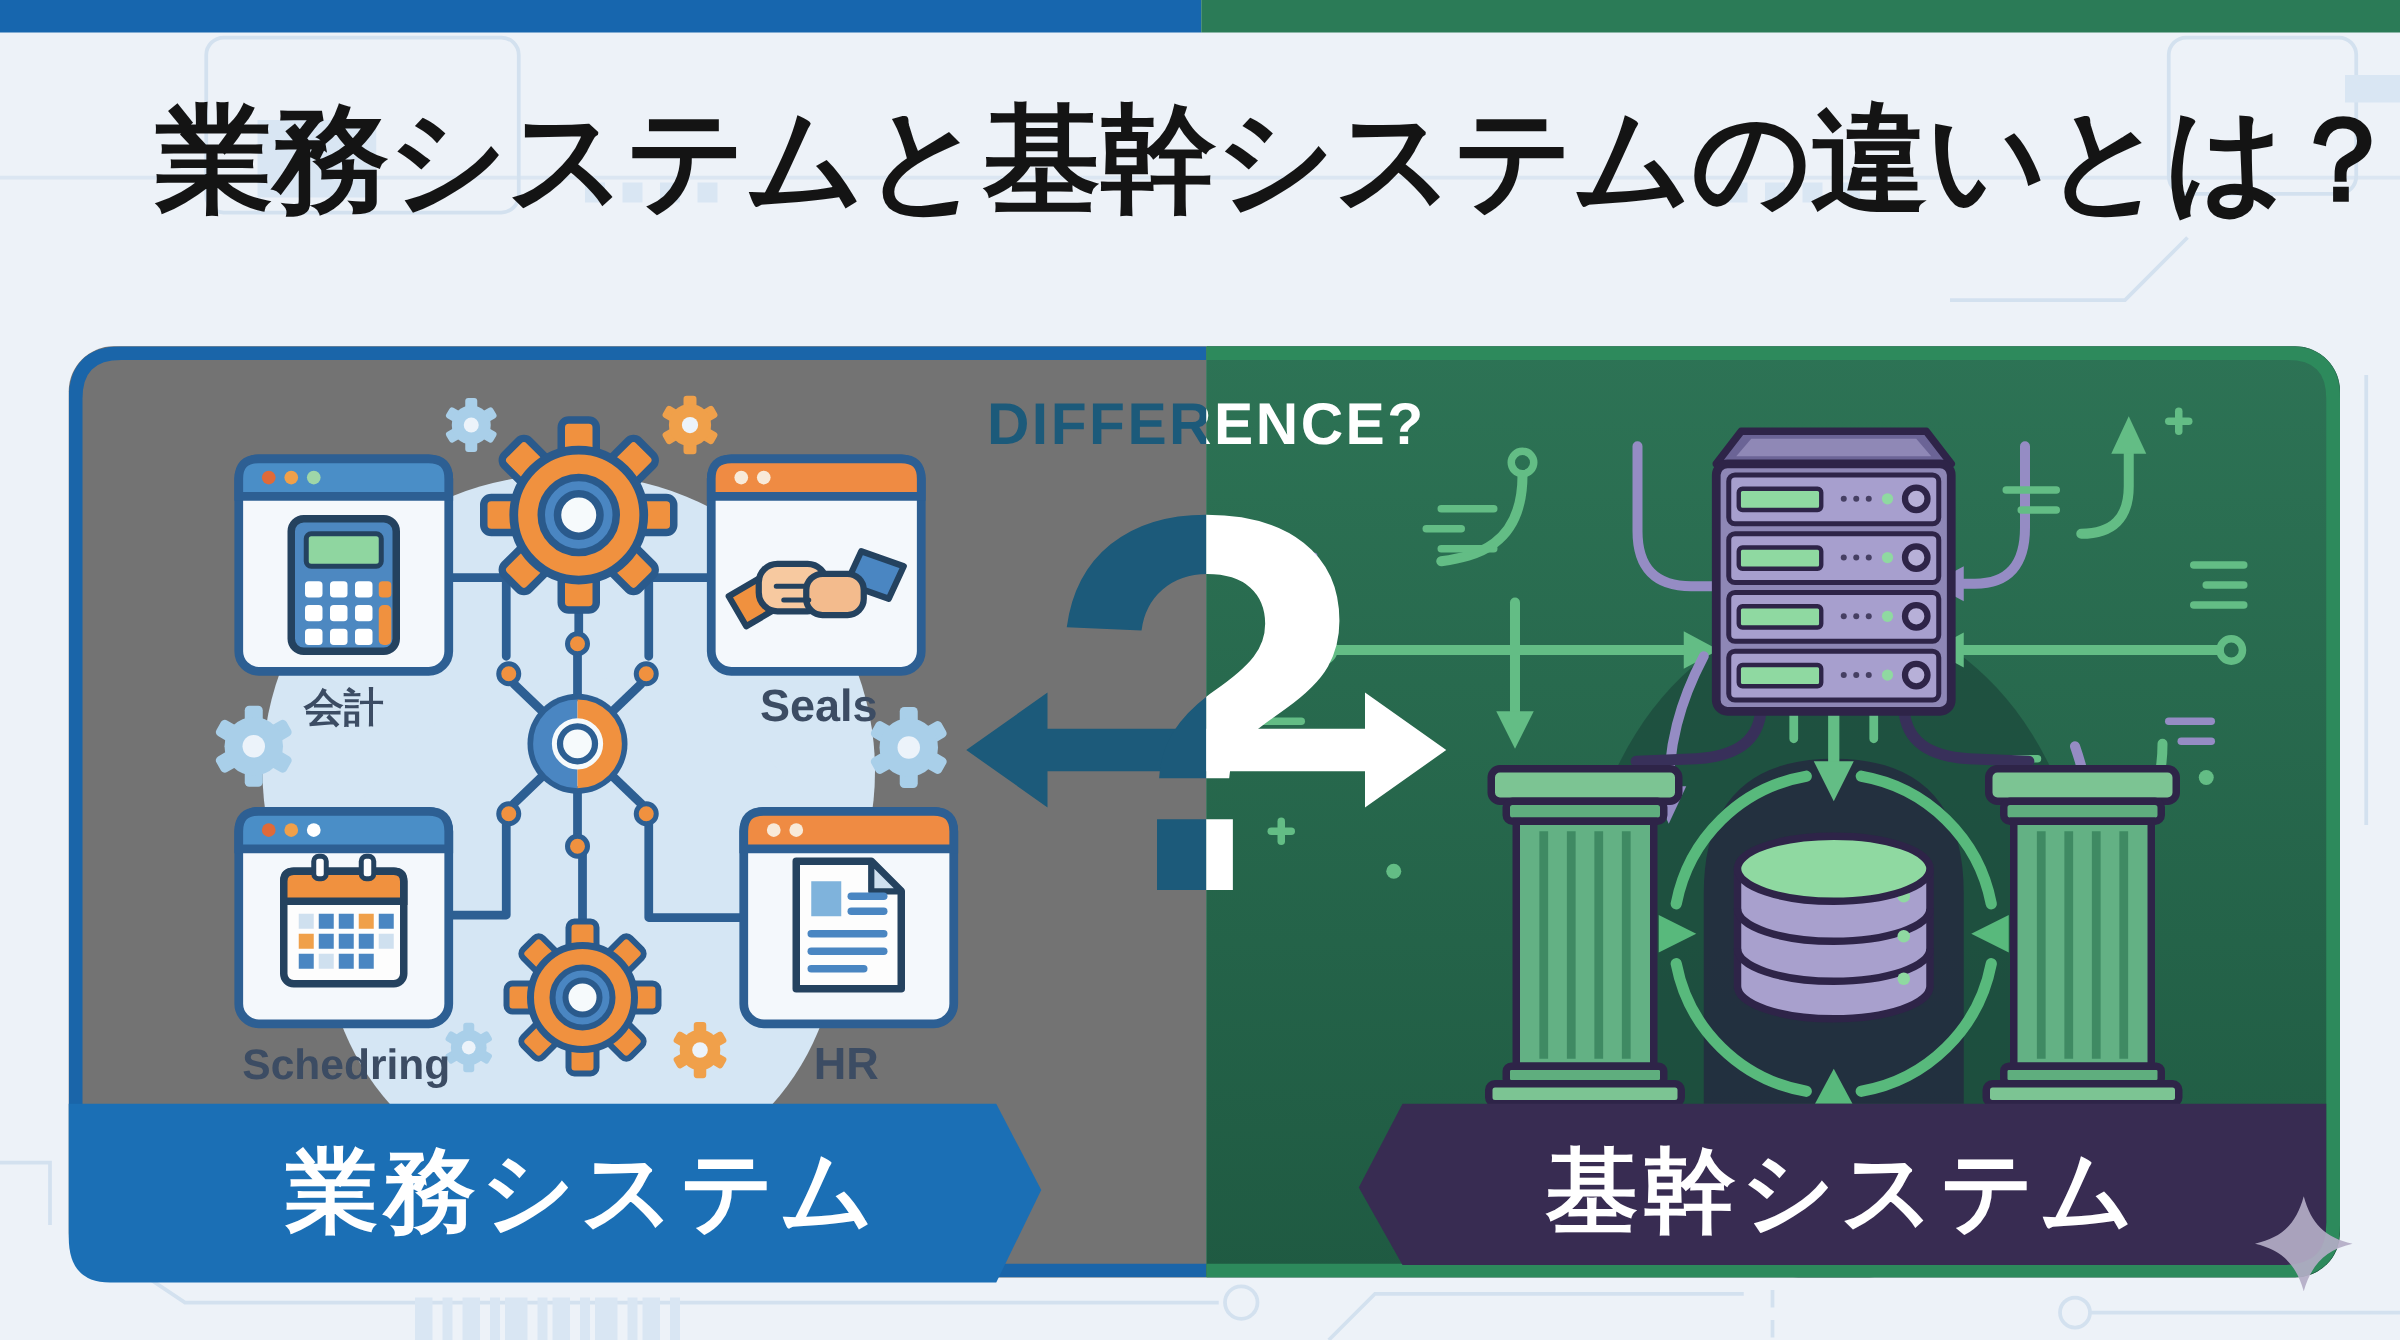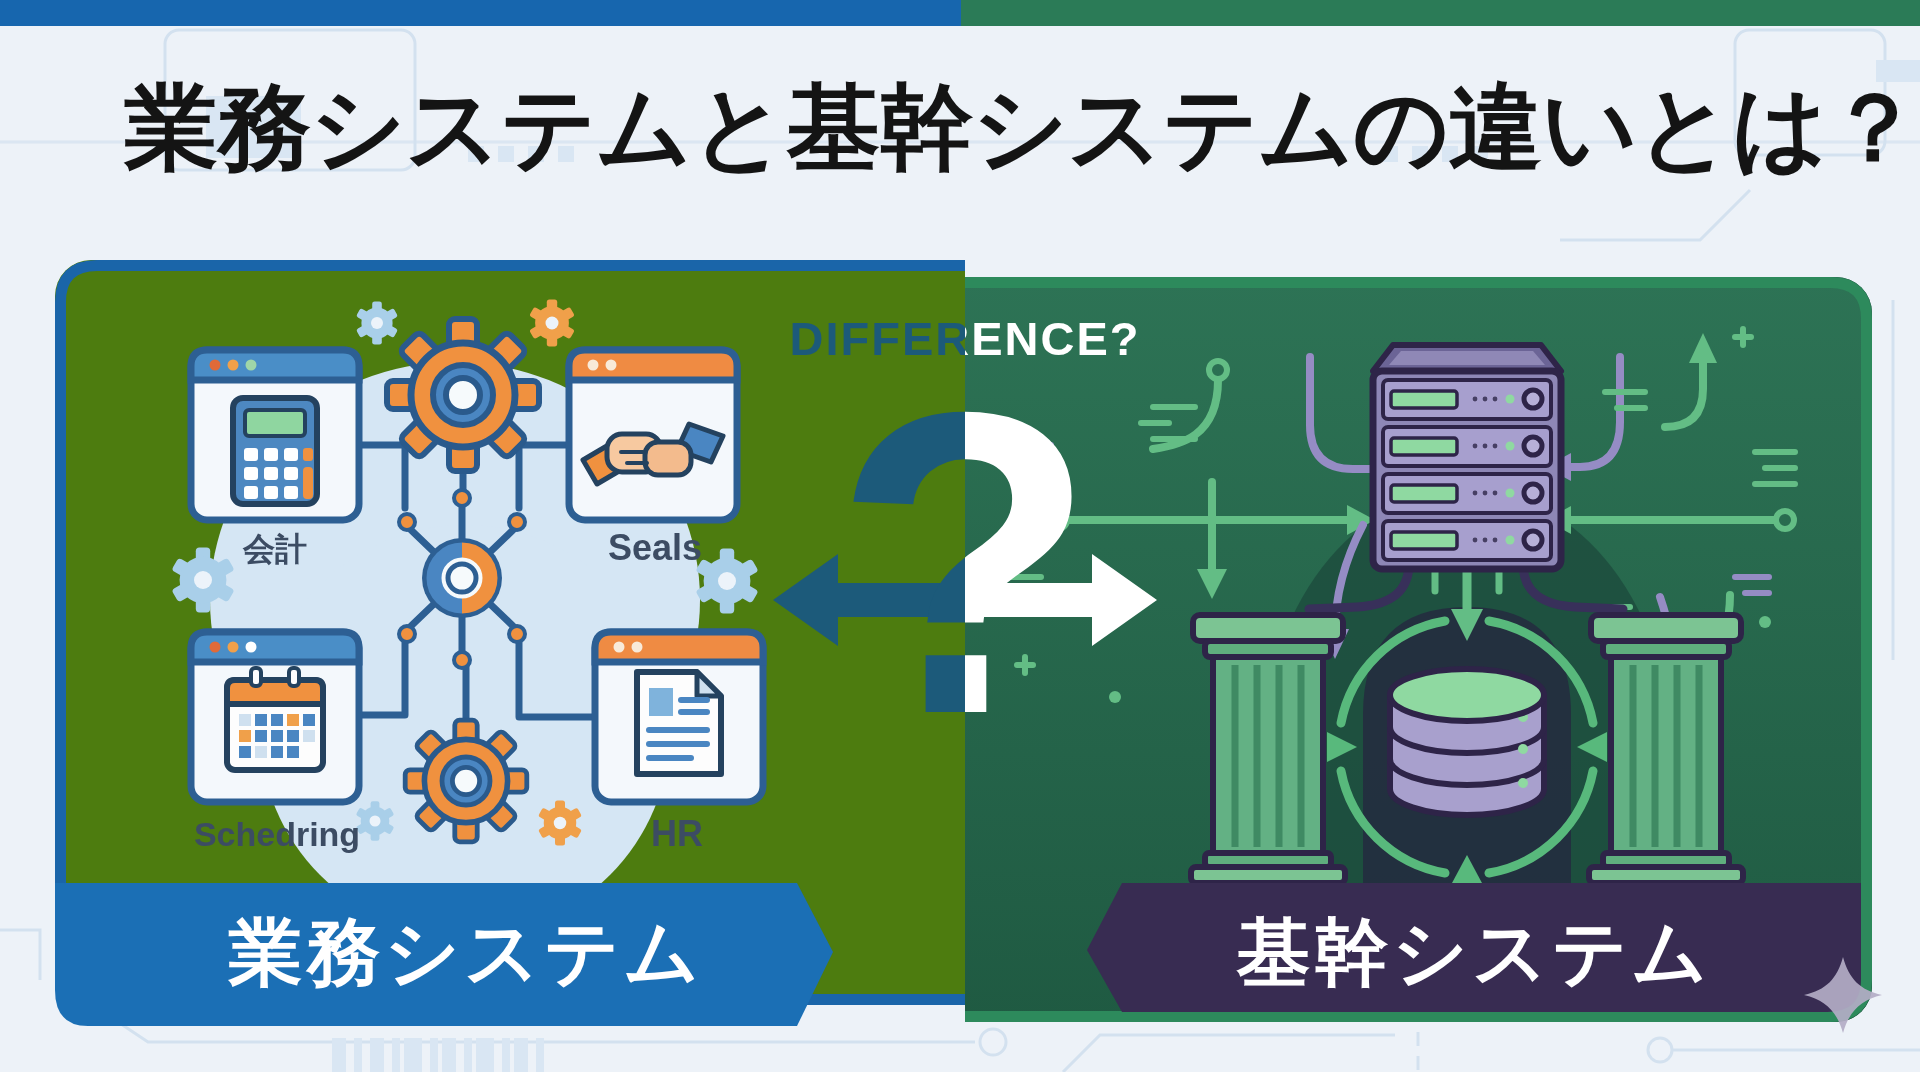--- a/index.html
+++ b/index.html
@@ -7,21 +7,21 @@
   #canvas{position:relative;width:1920px;height:1072px;overflow:hidden;
           font-family:"Liberation Sans","DejaVu Sans",sans-serif;background:#edf2f8;}
   .abs{position:absolute;}
   #topbar-left{left:0;top:0;width:961px;height:26px;background:#1766ae;}
   #topbar-right{left:961px;top:0;width:959px;height:26px;background:#2b7b57;}
   #bg-decor{left:0;top:0;width:1920px;height:1072px;}
   #page-title{left:0;top:76px;width:1920px;text-align:right;
               font-size:94px;font-weight:900;color:#141414;letter-spacing:-1px;line-height:1.1;}
   #page-subtitle{left:0;top:203px;width:1920px;text-align:center;
                  font-size:34px;font-weight:700;color:#1e6cb2;}
-  #panel-left{left:55px;top:260px;width:910px;height:745px;background:#4d7c0f;
+  #panel-left{left:55px;top:277px;width:910px;height:745px;background:#737373;
               border-radius:36px 0 0 36px;overflow:hidden;}
   #panel-right{left:965px;top:277px;width:907px;height:745px;background:#28684c;
                border-radius:0 36px 36px 0;overflow:hidden;}
   #overlay{left:0;top:0;width:1920px;height:1072px;pointer-events:none;}
   svg{display:block;}
   text{font-family:"Liberation Sans","DejaVu Sans",sans-serif;}
 </style>
 </head>
 <body>
 

